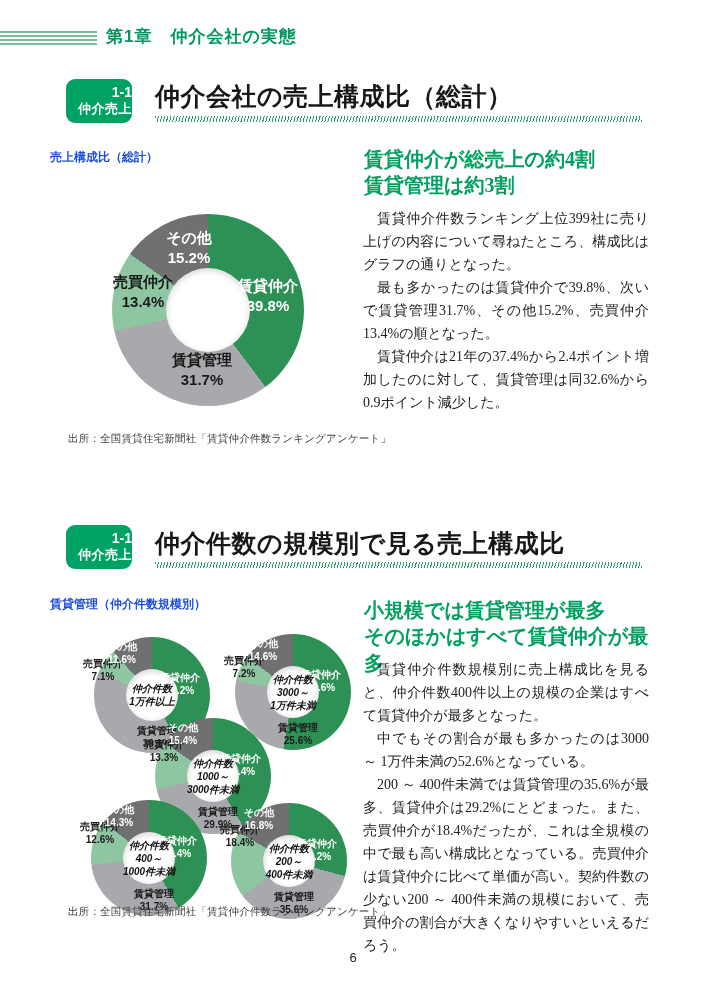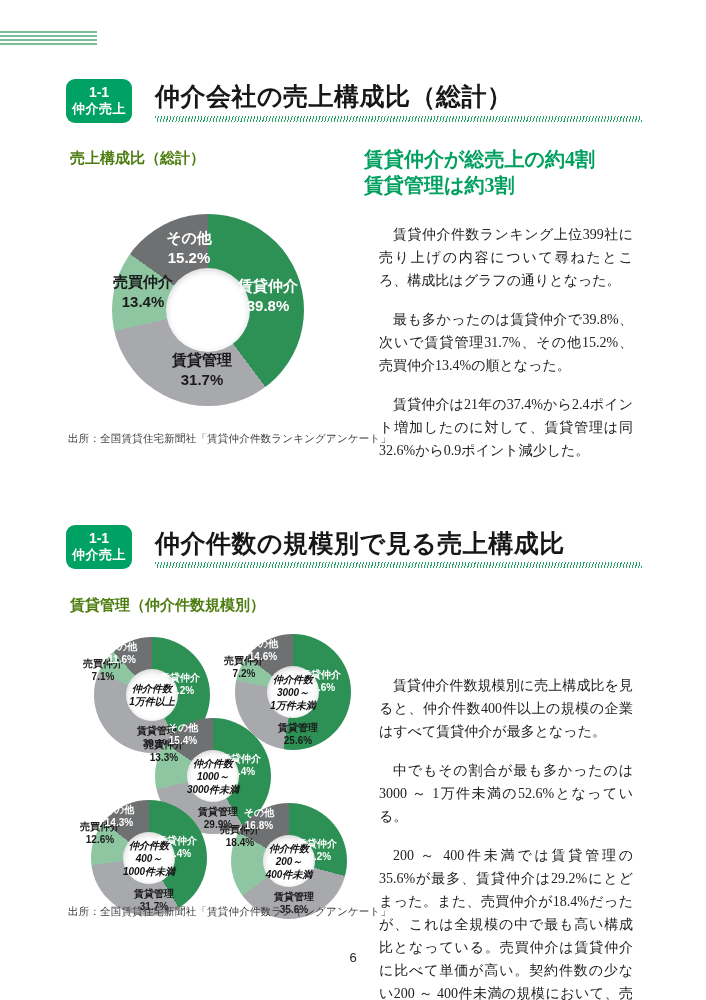--- a/index.html
+++ b/index.html
@@ -6,41 +6,41 @@
   .page{
     position:relative;width:706px;height:1000px;margin:0 auto;background:#ffffff;
     font-family:"Liberation Sans","DejaVu Sans",sans-serif;color:#1c1c1c;overflow:hidden;
   }
   
   .chapter-stripes{position:absolute;left:0;top:31px;width:97px;height:15px;
     background:repeating-linear-gradient(to bottom,#7cbd99 0 2px,#ffffff 2px 4px);}
   .chapter-title{position:absolute;left:106px;top:25px;font-size:17px;font-weight:bold;color:#00975c;letter-spacing:1px;}
   
   .badge{position:absolute;left:66px;width:66px;height:44px;background:#00a263;border-radius:9px;
-    color:#fff;text-align:center;font-weight:bold;line-height:1.3;padding-top:4px;box-sizing:border-box;}
+    color:#fff;text-align:right;font-weight:bold;line-height:1.3;padding-top:4px;box-sizing:border-box;}
   .badge .b1{font-size:14px;display:block;}
   .badge .b2{font-size:13px;display:block;letter-spacing:0.5px;}
   .sec-title{position:absolute;left:155px;font-size:25px;font-weight:bold;color:#171717;letter-spacing:0.5px;white-space:nowrap;}
   .hatch{position:absolute;left:155px;width:487px;height:6px;
     background:repeating-linear-gradient(105deg,#27a066 0 1px,#ffffff 1px 3px);}
   .sec1-badge{top:79px;} .sec1-title{top:80px;} .sec1-hatch{top:116px;}
   .sec2-badge{top:525px;} .sec2-title{top:527px;} .sec2-hatch{top:562px;}
   
-  .fig-label{position:absolute;left:70px;font-size:15px;font-weight:bold;color:#4d7c0f;}
+  .fig-label{position:absolute;left:50px;font-size:12px;font-weight:bold;color:#1d4ed8;}
   .fig1-label{top:149px;} .fig2-label{top:596px;}
   .source{position:absolute;left:68px;font-size:10.5px;color:#3c3c3c;letter-spacing:0.2px;}
   .source1{top:432px;} .source2{top:905px;}
   
   .green-heading{position:absolute;left:364px;width:300px;font-size:20px;font-weight:bold;color:#00a05e;line-height:1.32;font-family:Liberation Serif, serif;}
   .gh1{top:146px;} .gh2{top:597px;}
   .body-col{position:absolute;left:363px;width:286px;
     font-family:"Liberation Serif","DejaVu Serif",serif;font-size:14px;line-height:23px;
     text-align:justify;color:#222222;}
   .body1{top:207px;} .body2{top:658px;}
-  .body-col p{margin:16px;text-indent:1em;}
+  .body-col p{margin:0;text-indent:1em;}
   
   .donut{position:absolute;}
   .donut .ring{position:absolute;inset:0;border-radius:50%;}
   .donut .hole{position:absolute;border-radius:50%;background:#ffffff;box-shadow:inset 0 2px 6px rgba(0,0,0,0.18);}
   .dlbl{position:absolute;white-space:pre-line;text-align:center;font-weight:bold;line-height:1.3;}
   .dlbl.light{color:#ffffff;} .dlbl.dark{color:#1a1a1a;}
   
   .donut.big{left:112px;top:214px;width:192px;height:192px;}
   .donut.big .hole{inset:54px;}
   .donut.big .dlbl{font-size:15px;}
@@ -62,20 +62,21 @@
   .d4{left:91px;top:800px;} .d5{left:231px;top:803px;}
   
   .page-num{position:absolute;left:0;top:950px;width:706px;text-align:center;font-size:13px;color:#222;}
 </style>
 </head>
 <body>
 
 <div class="page">
 
   <div class="chapter-stripes"></div>
+  <div class="chapter-title">第1章　仲介会社の実態</div>
 
   <div class="badge sec1-badge">
     <span class="b1">1-1</span>
     <span class="b2">仲介売上</span>
   </div>
   <div class="sec-title sec1-title">仲介会社の売上構成比（総計）</div>
   <div class="hatch sec1-hatch"></div>
 
   <div class="fig-label fig1-label">売上構成比（総計）</div>
 
@@ -187,20 +188,24 @@
 18.4%</span>
     <span class="dlbl light other">その他
 16.8%</span>
     <span class="dlbl center">仲介件数
 200～
 400件未満</span>
   </div>
 
   <div class="source source2">出所：全国賃貸住宅新聞社「賃貸仲介件数ランキングアンケート」</div>
 
+  <div class="green-heading gh2">
+    <div>小規模では賃貸管理が最多</div>
+    <div>そのほかはすべて賃貸仲介が最多</div>
+  </div>
   <div class="body-col body2">
     <p>賃貸仲介件数規模別に売上構成比を見ると、仲介件数400件以上の規模の企業はすべて賃貸仲介が最多となった。</p>
     <p>中でもその割合が最も多かったのは3000 ～ 1万件未満の52.6%となっている。</p>
     <p>200 ～ 400件未満では賃貸管理の35.6%が最多、賃貸仲介は29.2%にとどまった。また、売買仲介が18.4%だったが、これは全規模の中で最も高い構成比となっている。売買仲介は賃貸仲介に比べて単価が高い。契約件数の少ない200 ～ 400件未満の規模において、売買仲介の割合が大きくなりやすいといえるだろう。</p>
   </div>
 
   <div class="page-num">6</div>
 
 </div>
 

